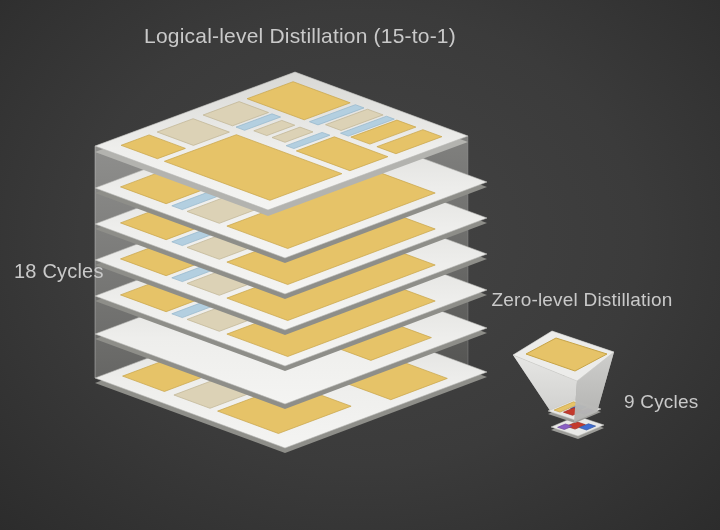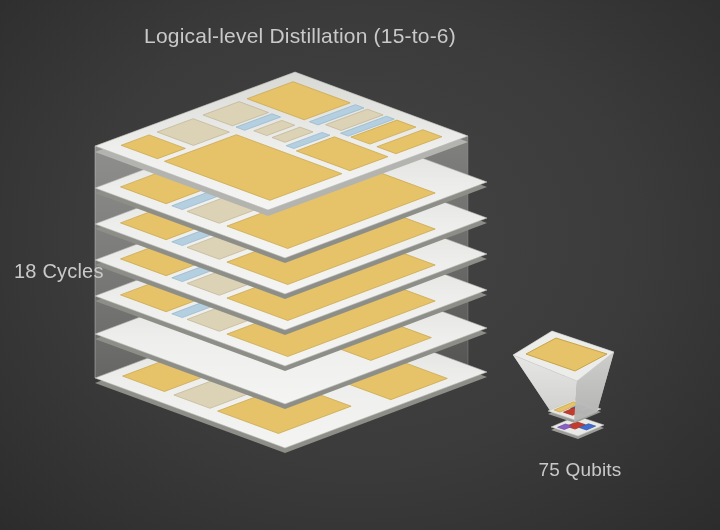--- a/index.html
+++ b/index.html
@@ -125,22 +125,23 @@
         <polygon points="573.6,401.8 579.5,403.8 560.0,412.1 554.1,410.1" fill="#e6c368" stroke="#c7a447" stroke-width="0.7"></polygon>
         <polygon points="579.6,404.8 586.3,407.0 577.2,410.9 570.5,408.6" fill="#3f6cd1" stroke="#32549f" stroke-width="0.7"></polygon>
         <polygon points="573.9,407.8 583.0,410.9 572.6,415.3 563.5,412.2" fill="#c43a2c" stroke="#9d2d22" stroke-width="0.7"></polygon>
         <polygon points="587.7,408.5 593.6,410.5 584.5,414.3 578.6,412.4" fill="#8a5ec4" stroke="#6d4a9b" stroke-width="0.7"></polygon>
         <polygon points="577.0,381.0 614.0,352.0 597.0,412.0 574.0,422.0" fill="url(#gFaceR)" opacity="0.97"></polygon>
         <polygon points="513.0,355.0 552.0,331.0 614.0,352.0 577.0,381.0" fill="#ececea" stroke="#cfcfcb" stroke-width="0.6"></polygon>
         <polygon points="526.0,354.0 556.0,338.0 607.0,354.0 575.0,371.0" fill="#e6c368" stroke="#c7a447" stroke-width="1"></polygon>
       </g>
   </svg>
 
-  <div class="lbl title ctr" style="left:100px;top:24px;width:400px;">Logical-level Distillation (15-to-6)</div>
+  <div class="lbl title ctr" style="left:100px;top:24px;width:400px;">Logical-level Distillation (15-to-1)</div>
 
   <div class="lbl sub" style="left:14px;top:228px;font-size:20px;margin-top:32px;">18 Cycles</div>
 
 
+  <div class="lbl sub ctr" style="left:467px;top:289px;width:230px;">Zero-level Distillation</div>
 
+  <div class="lbl sub" style="left:624px;top:391px;">9 Cycles</div>
 
-  <div class="lbl sub ctr" style="left:515px;top:459px;width:130px;">75 Qubits</div>
 
 </div>
 
 </body></html>

